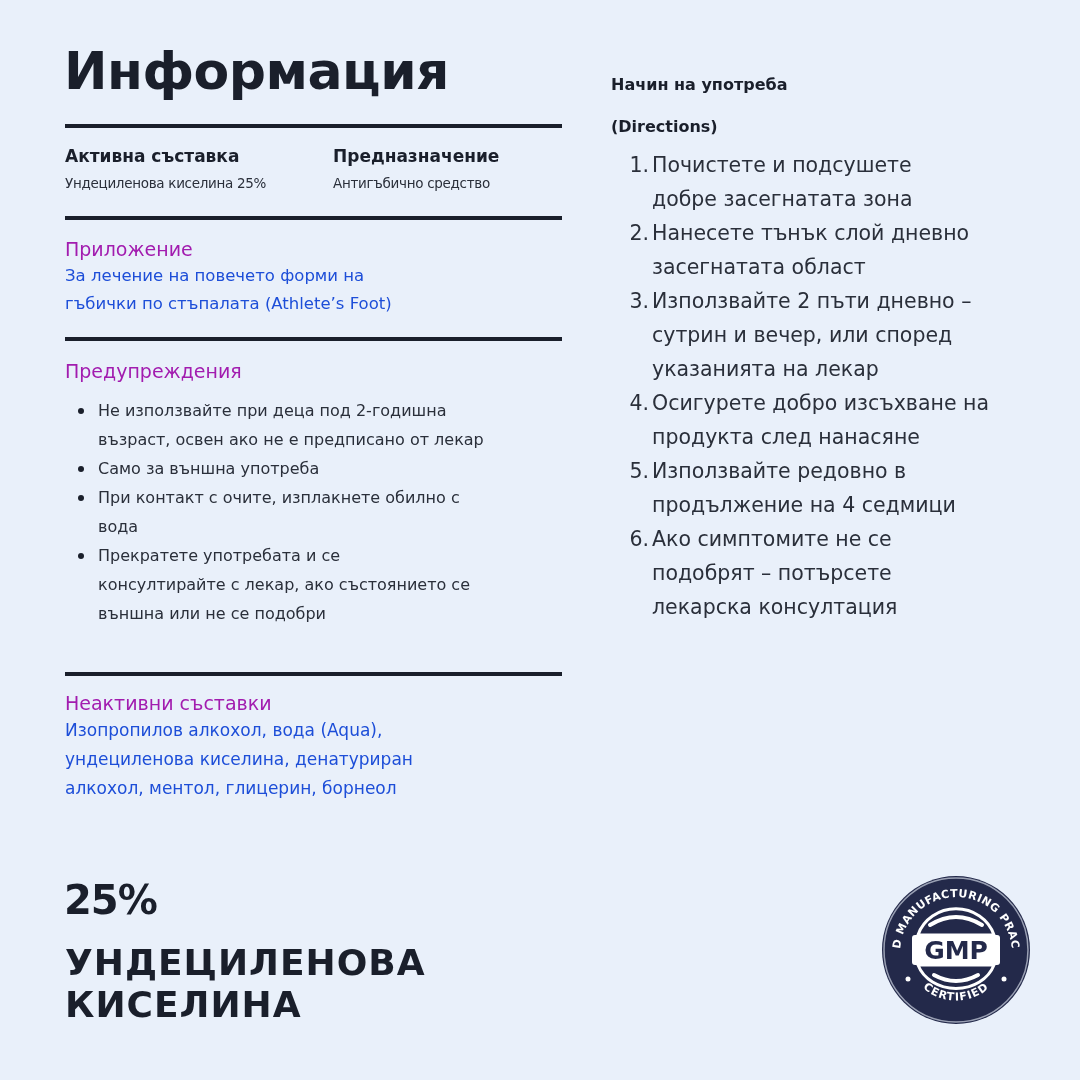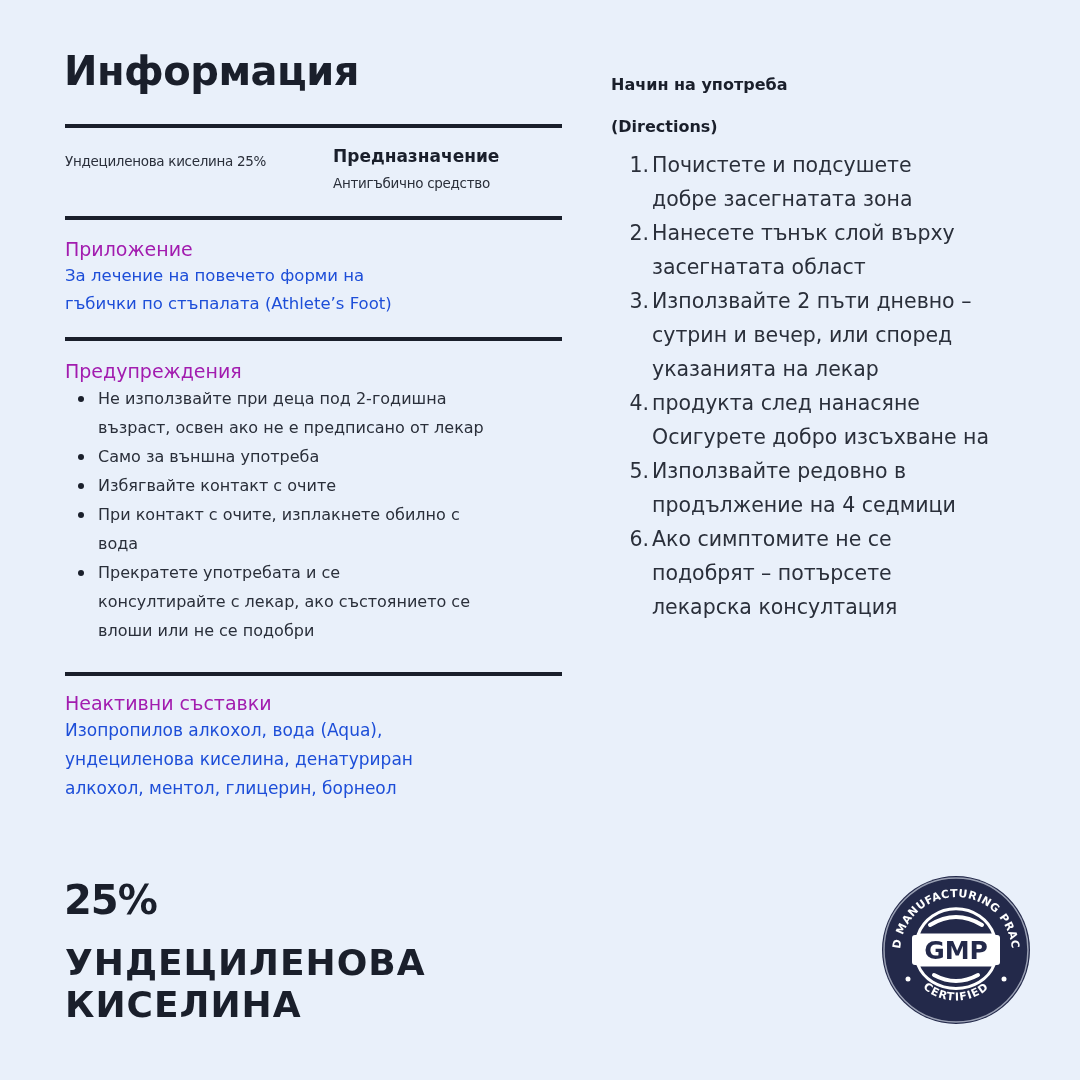--- a/index.html
+++ b/index.html
@@ -10,21 +10,21 @@
       font-family: "Liberation Sans", "DejaVu Sans", sans-serif;
       position: relative;
       overflow: hidden;
     }
     .abs { position: absolute; }
 
     
     #title {
       left: 64px; top: 36px;
       font-family: "DejaVu Sans", sans-serif;
-      font-weight: 700; font-size: 40px;
+      font-weight: 700; font-size: 52px;
       letter-spacing: -0.5px;
       line-height: 70px;
     }
     .rule {
       position: absolute; left: 65px; width: 497px; height: 4px;
       background: #1a1f2b;
     }
     .h-sec {
       font-family: "DejaVu Sans", sans-serif;
       font-weight: 400; font-size: 19px; line-height: 26px;
@@ -45,21 +45,21 @@
       white-space: nowrap;
     }
     #active-block { left: 65px; top: 145px; width: 260px; }
     #purpose-block { left: 333px; top: 145px; width: 230px; }
 
     #application-block { left: 65px; top: 236px; width: 497px; }
     #application-block .body-text { font-size: 16.5px; line-height: 28px; }
 
     #warnings-block { left: 65px; top: 358px; width: 500px; }
     #warnings-list {
-      list-style: none; margin: 0 0 0 0; padding: 0;
+      list-style: none; margin: 12px 0 0 0; padding: 0;
     }
     #warnings-list li {
       position: relative; padding-left: 33px;
       font-family: "DejaVu Sans", sans-serif;
       font-size: 16px; line-height: 29px; color: #2a2f3a;
     }
     #warnings-list li .dot {
       position: absolute; left: 13px; top: 12px;
       width: 6px; height: 6px; border-radius: 50%;
       background: #1a1f2b;
@@ -101,20 +101,21 @@
 
     #gmp-badge { left: 878px; top: 875px; width: 156px; height: 150px; }
   </style>
 </head>
 <body>
 
 <div id="title" class="abs">Информация</div>
 <div class="rule" style="top:124px"></div>
 
 <div id="active-block" class="abs">
+  <div class="h-sub">Активна съставка</div>
   <div class="small-text" style="margin-top:6px">Ундециленова киселина 25%</div>
 </div>
 <div id="purpose-block" class="abs">
   <div class="h-sub">Предназначение</div>
   <div class="small-text" style="margin-top:6px">Антигъбично средство</div>
 </div>
 <div class="rule" style="top:216px"></div>
 
 <div id="application-block" class="abs">
   <div class="h-sec">Приложение</div>
@@ -130,32 +131,28 @@
       <span class="dot"></span>
       <div>Не използвайте при деца под 2-годишна</div>
       <div>възраст, освен ако не е предписано от лекар</div>
     </li>
     <li>
       <span class="dot"></span>
       <div>Само за външна употреба</div>
     </li>
     <li>
       <span class="dot"></span>
-      <div>Избягвайте контакт с очите</div>
-    </li>
-    <li>
-      <span class="dot"></span>
       <div>При контакт с очите, изплакнете обилно с</div>
       <div>вода</div>
     </li>
     <li>
       <span class="dot"></span>
       <div>Прекратете употребата и се</div>
       <div>консултирайте с лекар, ако състоянието се</div>
-      <div>влоши или не се подобри</div>
+      <div>външна или не се подобри</div>
     </li>
   </ul>
 </div>
 <div class="rule" style="top:672px"></div>
 
 <div id="inactive-block" class="abs">
   <div class="h-sec">Неактивни съставки</div>
   <div class="body-text">Изопропилов алкохол, вода (Aqua),</div>
   <div class="body-text">ундециленова киселина, денатуриран</div>
   <div class="body-text">алкохол, ментол, глицерин, борнеол</div>
@@ -167,33 +164,33 @@
     <div>(Directions)</div>
   </div>
   <ol id="directions-list">
     <li>
       <span class="num">1.</span>
       <div>Почистете и подсушете</div>
       <div>добре засегнатата зона</div>
     </li>
     <li>
       <span class="num">2.</span>
-      <div>Нанесете тънък слой върху</div>
+      <div>Нанесете тънък слой дневно</div>
       <div>засегнатата област</div>
     </li>
     <li>
       <span class="num">3.</span>
       <div>Използвайте 2 пъти дневно –</div>
       <div>сутрин и вечер, или според</div>
       <div>указанията на лекар</div>
     </li>
     <li>
       <span class="num">4.</span>
+      <div>Осигурете добро изсъхване на</div>
       <div>продукта след нанасяне</div>
-      <div>Осигурете добро изсъхване на</div>
     </li>
     <li>
       <span class="num">5.</span>
       <div>Използвайте редовно в</div>
       <div>продължение на 4 седмици</div>
     </li>
     <li>
       <span class="num">6.</span>
       <div>Ако симптомите не се</div>
       <div>подобрят – потърсете</div>

